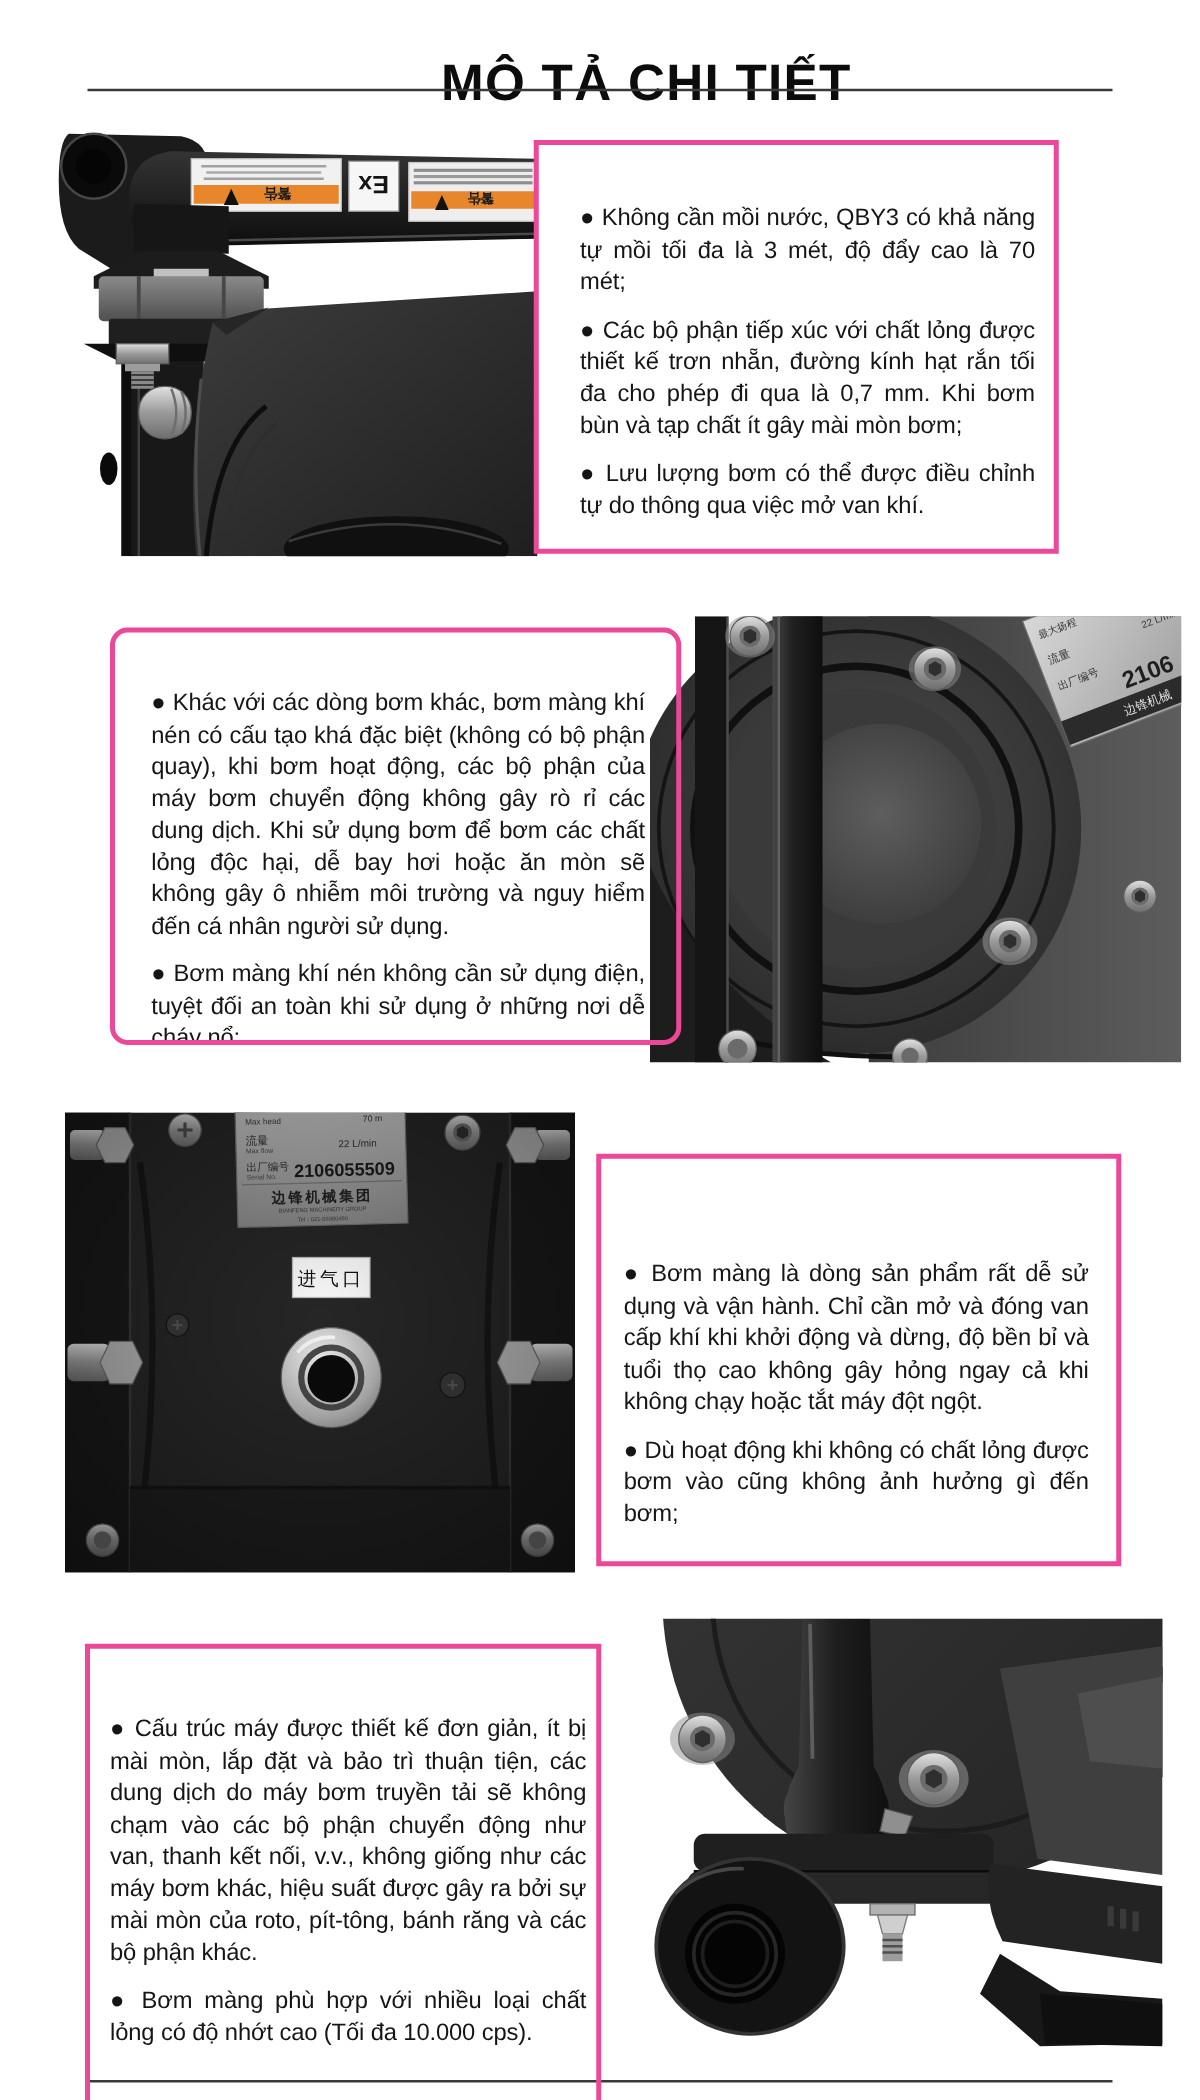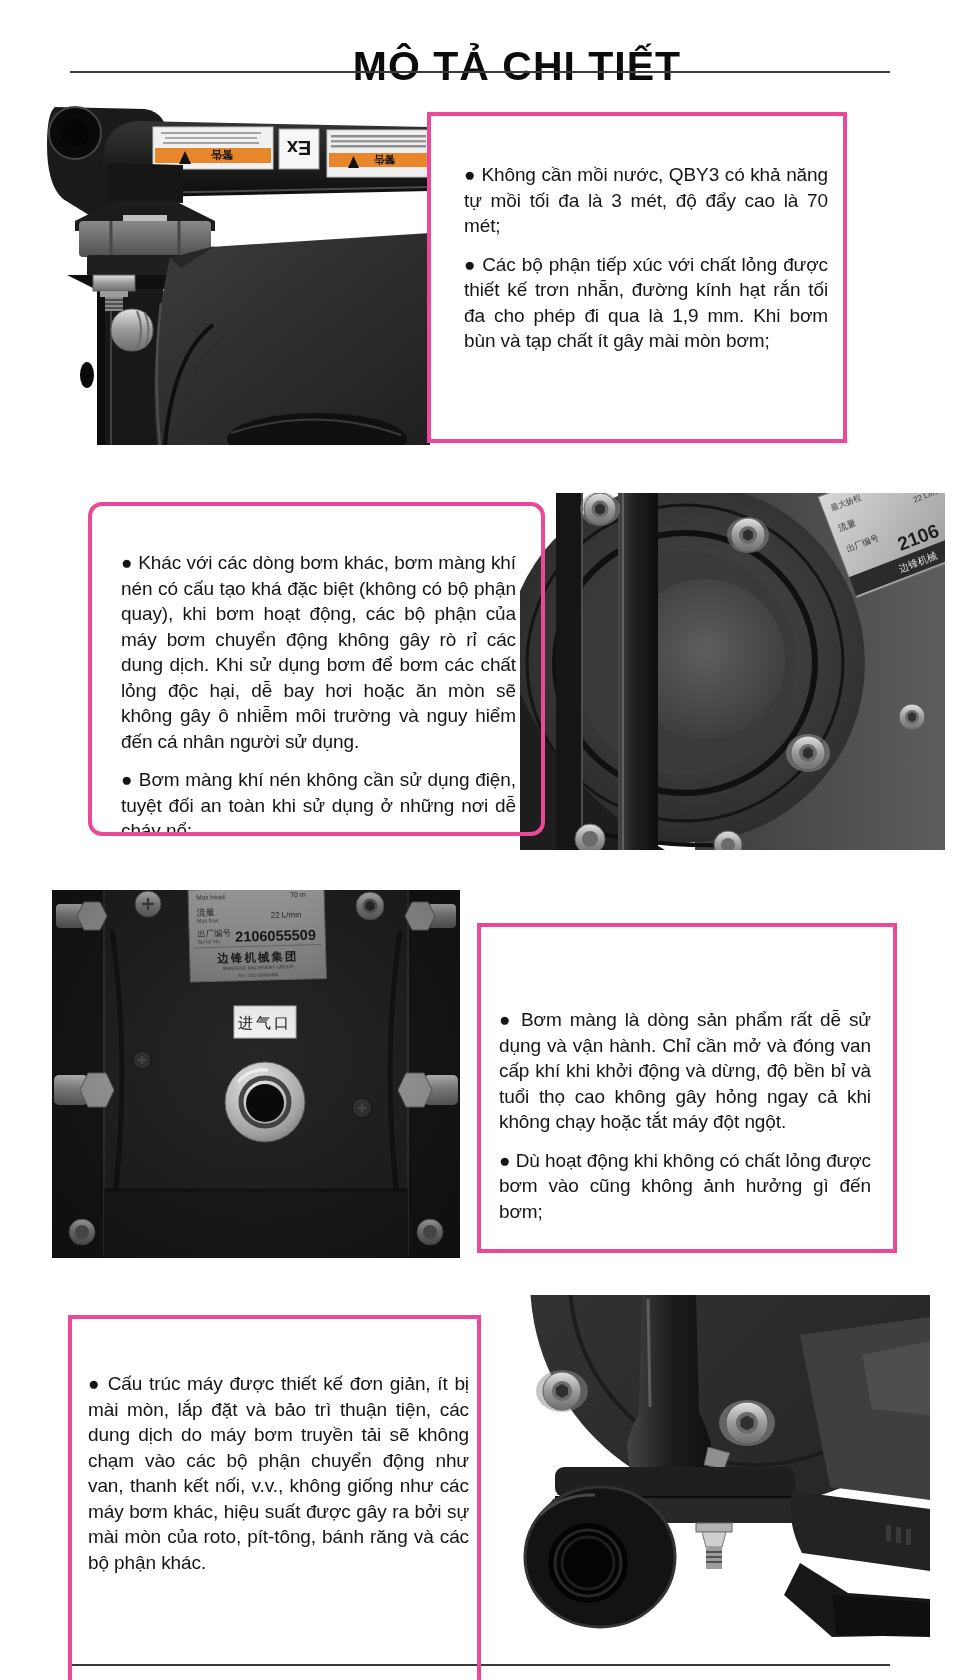--- a/index.html
+++ b/index.html
@@ -126,21 +126,22 @@
       <path d="M116,200 Q108,268 115,342" stroke="#4d4d4d" stroke-width="2.5" fill="none"></path>
       <path d="M120,342 Q128,252 168,222" stroke="#0e0e0e" stroke-width="4" fill="none"></path>
       <path d="M134,342 Q140,266 176,236" stroke="#2e2e2e" stroke-width="2" fill="none"></path>
       <ellipse cx="272" cy="336" rx="90" ry="26" fill="#101010"></ellipse>
       <path d="M186,330 Q272,302 356,332" stroke="#3a3a3a" stroke-width="2" fill="none"></path>
     </svg>
   </div>
 
   <div class="textbox box1">
     <p>● Không cần mồi nước, QBY3 có khả năng tự mồi tối đa là 3 mét, độ đẩy cao là 70 mét;</p>
-    <p>● Các bộ phận tiếp xúc với chất lỏng được thiết kế trơn nhẵn, đường kính hạt rắn tối đa cho phép đi qua là 1,9 mm. Khi bơm bùn và tạp chất ít gây mài mòn bơm;</p>
+    <p>● Các bộ phận tiếp xúc với chất lỏng được thiết kế trơn nhẵn, đường kính hạt rắn tối đa cho phép đi qua là 0,7 mm. Khi bơm bùn và tạp chất ít gây mài mòn bơm;</p>
+    <p>● Lưu lượng bơm có thể được điều chỉnh tự do thông qua việc mở van khí.</p>
   </div>
 
   <div class="textbox box2">
     <p>● Khác với các dòng bơm khác, bơm màng khí nén có cấu tạo khá đặc biệt (không có bộ phận quay), khi bơm hoạt động, các bộ phận của máy bơm chuyển động không gây rò rỉ các dung dịch. Khi sử dụng bơm để bơm các chất lỏng độc hại, dễ bay hơi hoặc ăn mòn sẽ không gây ô nhiễm môi trường và nguy hiểm đến cá nhân người sử dụng.</p>
     <p>● Bơm màng khí nén không cần sử dụng điện, tuyệt đối an toàn khi sử dụng ở những nơi dễ cháy nổ;</p>
   </div>
 
   <div class="photo photo2">
     <svg width="425" height="357" viewBox="0 0 425 357" xmlns="http://www.w3.org/2000/svg">
       <defs>
@@ -337,20 +338,21 @@
     </svg>
   </div>
 
   <div class="textbox box3">
     <p>● Bơm màng là dòng sản phẩm rất dễ sử dụng và vận hành. Chỉ cần mở và đóng van cấp khí khi khởi động và dừng, độ bền bỉ và tuổi thọ cao không gây hỏng ngay cả khi không chạy hoặc tắt máy đột ngột.</p>
     <p>● Dù hoạt động khi không có chất lỏng được bơm vào cũng không ảnh hưởng gì đến bơm;</p>
   </div>
 
   <div class="textbox box4">
     <p>● Cấu trúc máy được thiết kế đơn giản, ít bị mài mòn, lắp đặt và bảo trì thuận tiện, các dung dịch do máy bơm truyền tải sẽ không chạm vào các bộ phận chuyển động như van, thanh kết nối, v.v., không giống như các máy bơm khác, hiệu suất được gây ra bởi sự mài mòn của roto, pít-tông, bánh răng và các bộ phận khác.</p>
+    <p>● Bơm màng phù hợp với nhiều loại chất lỏng có độ nhớt cao (Tối đa 10.000 cps).</p>
   </div>
 
   <div class="photo photo4">
     <svg width="430" height="345" viewBox="0 0 430 345" xmlns="http://www.w3.org/2000/svg">
       <defs>
         <linearGradient id="gBody4" x1="0" y1="0" x2="1" y2="1">
           <stop offset="0" stop-color="#383838"></stop>
             <stop offset="1" stop-color="#232323"></stop>
         </linearGradient>
         <linearGradient id="gCol" x1="0" y1="0" x2="1" y2="0">

